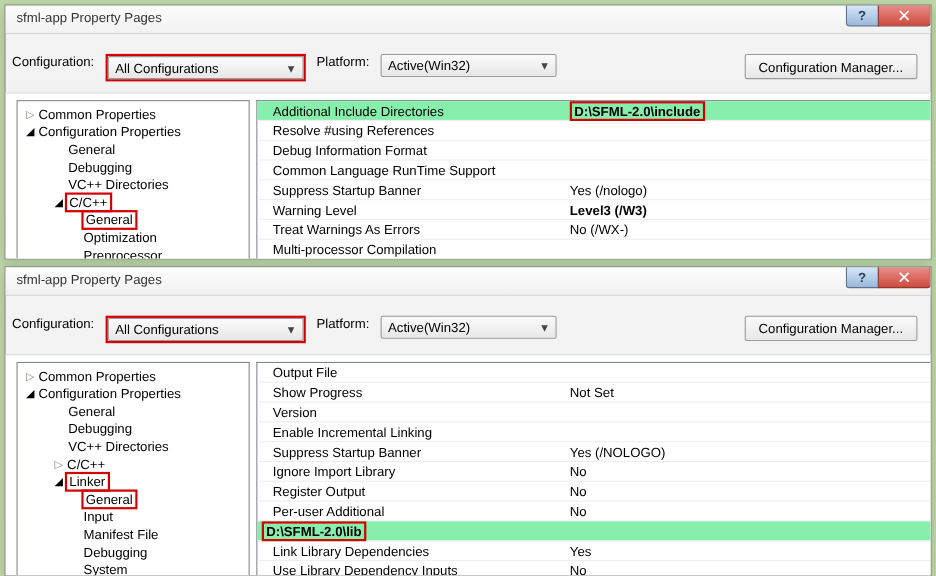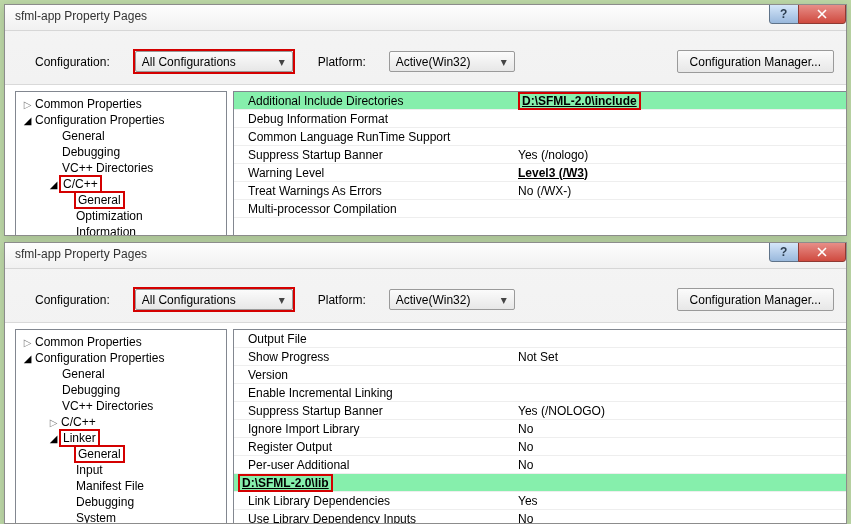--- a/index.html
+++ b/index.html
@@ -25,34 +25,34 @@
     border: 1px solid #5f7389;
     display: flex; align-items: center; justify-content: center;
     color: white; font-weight: bold;
     margin-left: -1px;
   }
   .help-btn { background: linear-gradient(#d5e6f9, #99b8dc); color: #2c3e50; border-top-left-radius: 0; border-bottom-left-radius: 3px;}
   .close-btn { width: 48px; background: linear-gradient(#e78e88, #cf4a3f); border-top-right-radius: 0; border-bottom-right-radius: 3px; border-color:#8f3a33;}
   .close-btn svg, .help-btn svg { width:12px; height:12px; }
   
   .config-row {
-    display: flex; align-items: center; gap: 23px;
-    padding: 18px 12px 10px 30px;
+    display: flex; gap: 10px;
+    padding: 18px 12px 10px 6px;
   }
   .config-row label { color: #000; }
   .dropdown {
     display: flex; align-items: center; justify-content: space-between;
     background: linear-gradient(#fbfbfb, #e7e7e7);
     border: 1px solid #9a9a9a;
     border-radius: 2px;
     height: 21px;
     padding: 0 2px 0 6px;
   }
   .dropdown .arrow { width: 16px; text-align: center; color:#444;}
-  .config-dd { width: 158px; }
+  .config-dd { width: 178px; }
   .platform-dd { flex: 1; max-width: 310px; }
   .btn {
     background: linear-gradient(#fbfbfb, #e7e7e7);
     border: 1px solid #9a9a9a;
     border-radius: 2px;
     height: 23px;
     padding: 0 12px;
     display: inline-flex; align-items: center; justify-content: center;
   }
   .red-box { border: 2px solid #d40000; padding: 0; }
@@ -94,21 +94,21 @@
   }
   .grid-row {
     display: flex;
     height: 18px;
     align-items: center;
     border-bottom: 1px solid #eeeeee;
   }
   .grid-row.selected { background: #86efac; }
   .grid-name { width: 280px; padding-left: 14px; color:#000;}
   .grid-val { flex:1; padding-left: 4px; color:#000;}
-  .bold { font-weight: 700; text-decoration: underline; }
+  .bold { font-weight: 700; }
   .red-val { border: 2px solid #d40000; padding: 0 2px; display:inline-block;}
 
   .stack { height: 524px; overflow:hidden; }
   .window.top { height: 232px; overflow:hidden; }
   .window.bottom { height: 282px; overflow:hidden; margin-top: 6px;}
   .window .content { height: calc(100% - 26px - 52px); }
   .tree, .grid { height: 100%; }
 </style>
 </head>
 <body>
@@ -174,27 +174,31 @@
             <span class="tw open">◢</span>
             <span class="tree-label red-label">C/C++</span>
           </div>
       <div class="tree-row indent3n">
             <span class="tree-label red-label">General</span>
           </div>
       <div class="tree-row indent3n">
             <span class="tree-label">Optimization</span>
           </div>
       <div class="tree-row indent3n">
-            <span class="tree-label">Information</span>
+            <span class="tree-label">Preprocessor</span>
           </div>
     </div>
     <div class="grid" id="grid-top">
           <div class="grid-row selected">
             <div class="grid-name">Additional Include Directories</div>
             <div class="grid-val"><span class="red-val bold">D:\SFML-2.0\include</span></div>
+          </div>
+          <div class="grid-row">
+            <div class="grid-name">Resolve #using References</div>
+            <div class="grid-val"></div>
           </div>
           <div class="grid-row">
             <div class="grid-name">Debug Information Format</div>
             <div class="grid-val"></div>
           </div>
           <div class="grid-row">
             <div class="grid-name">Common Language RunTime Support</div>
             <div class="grid-val"></div>
           </div>
           <div class="grid-row">

